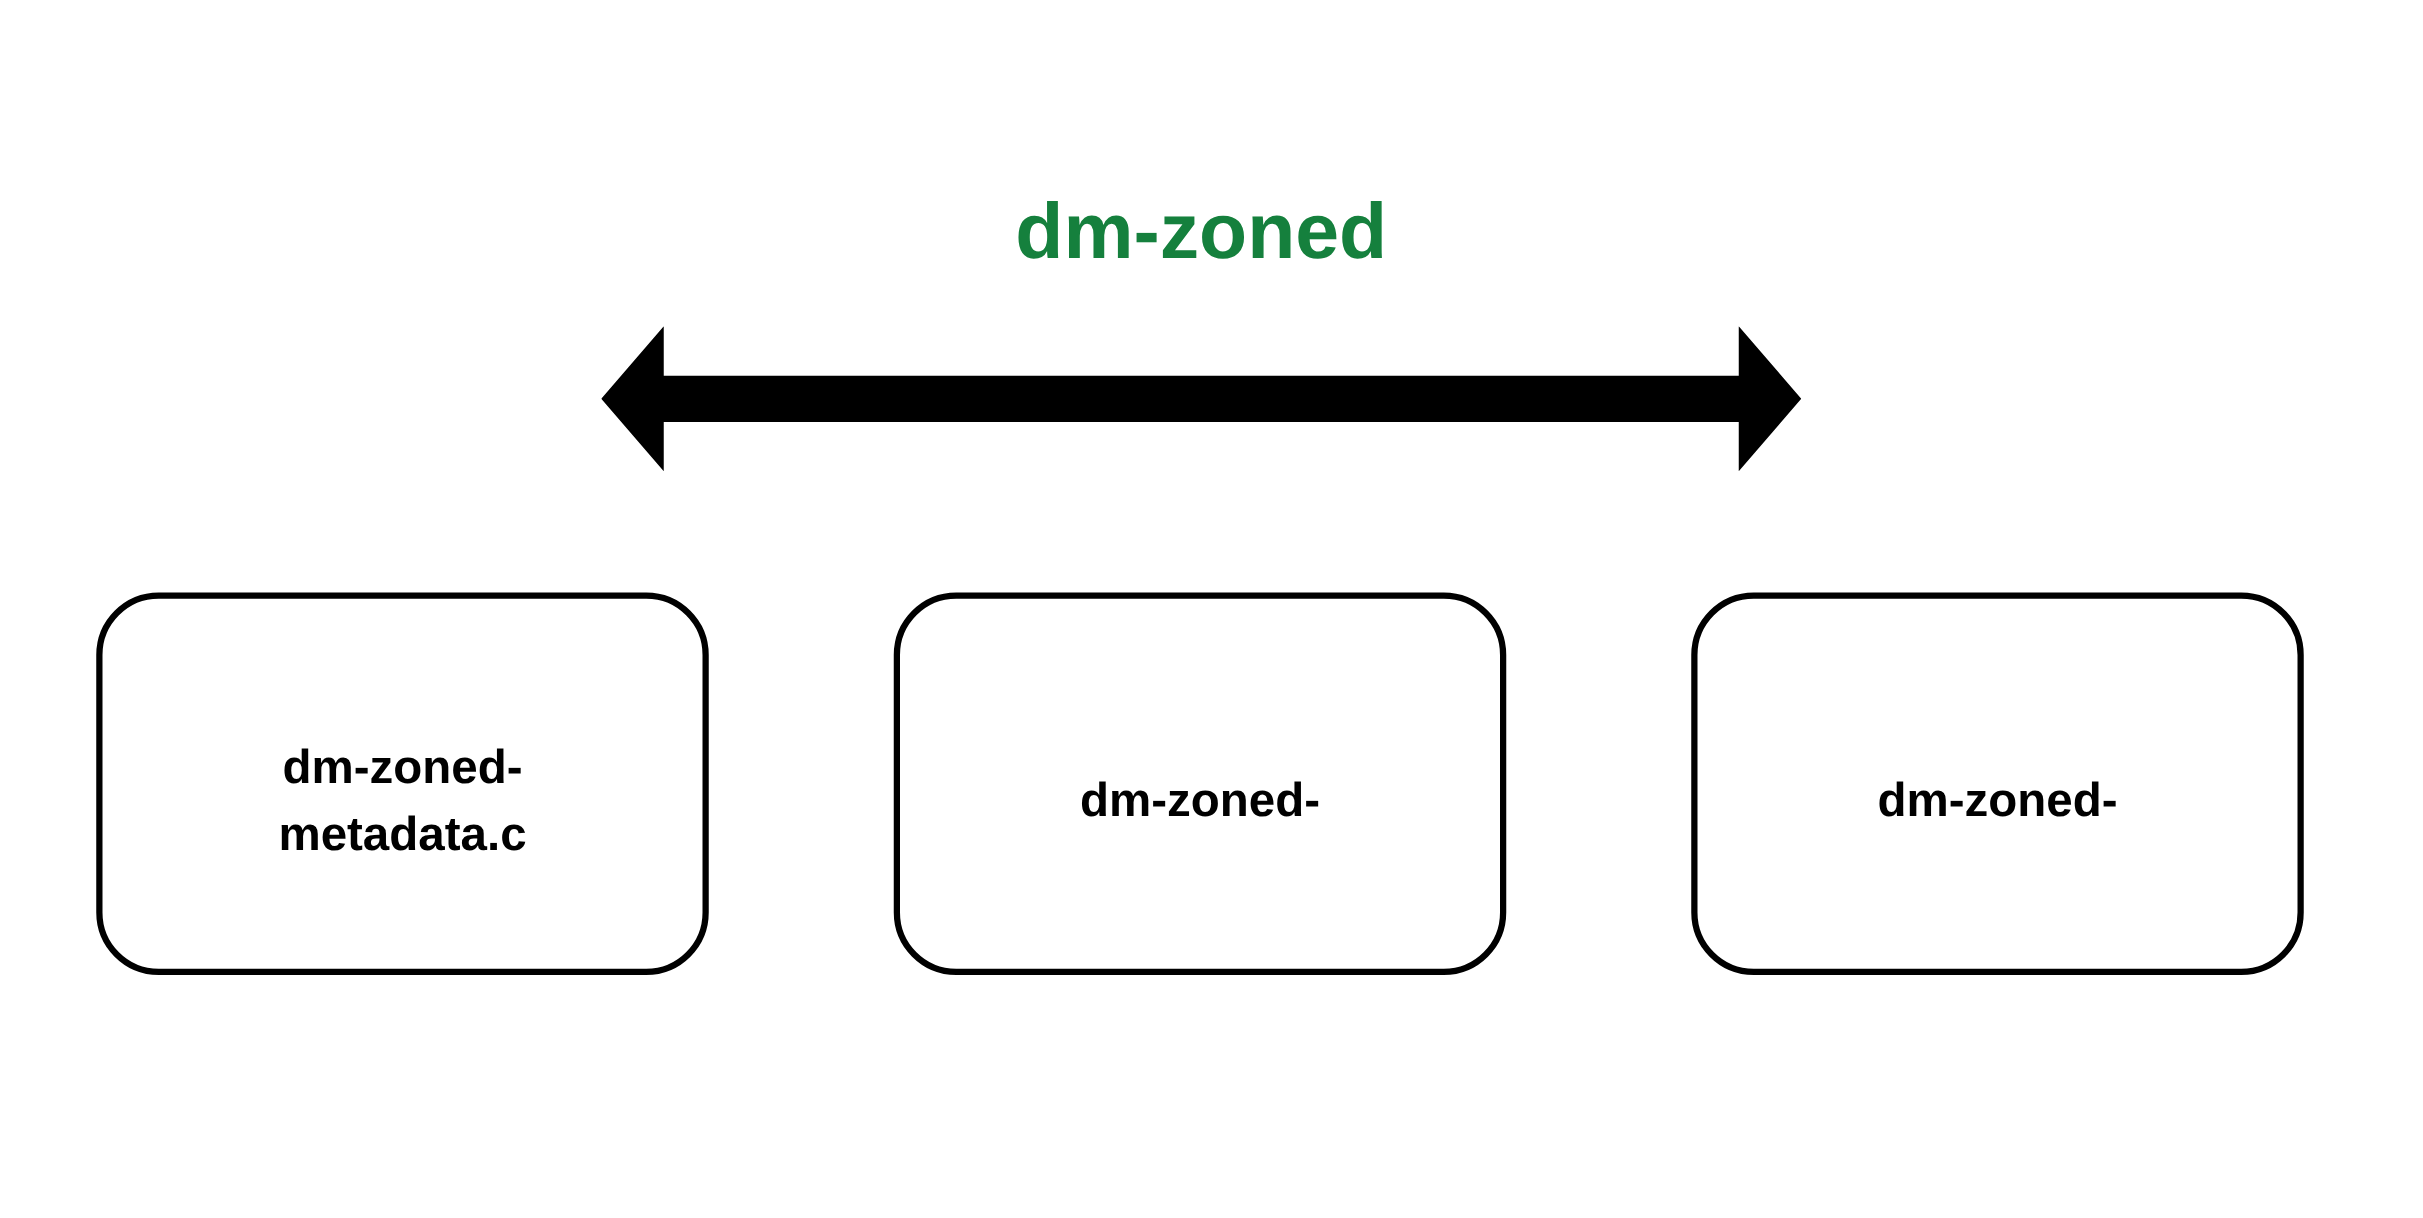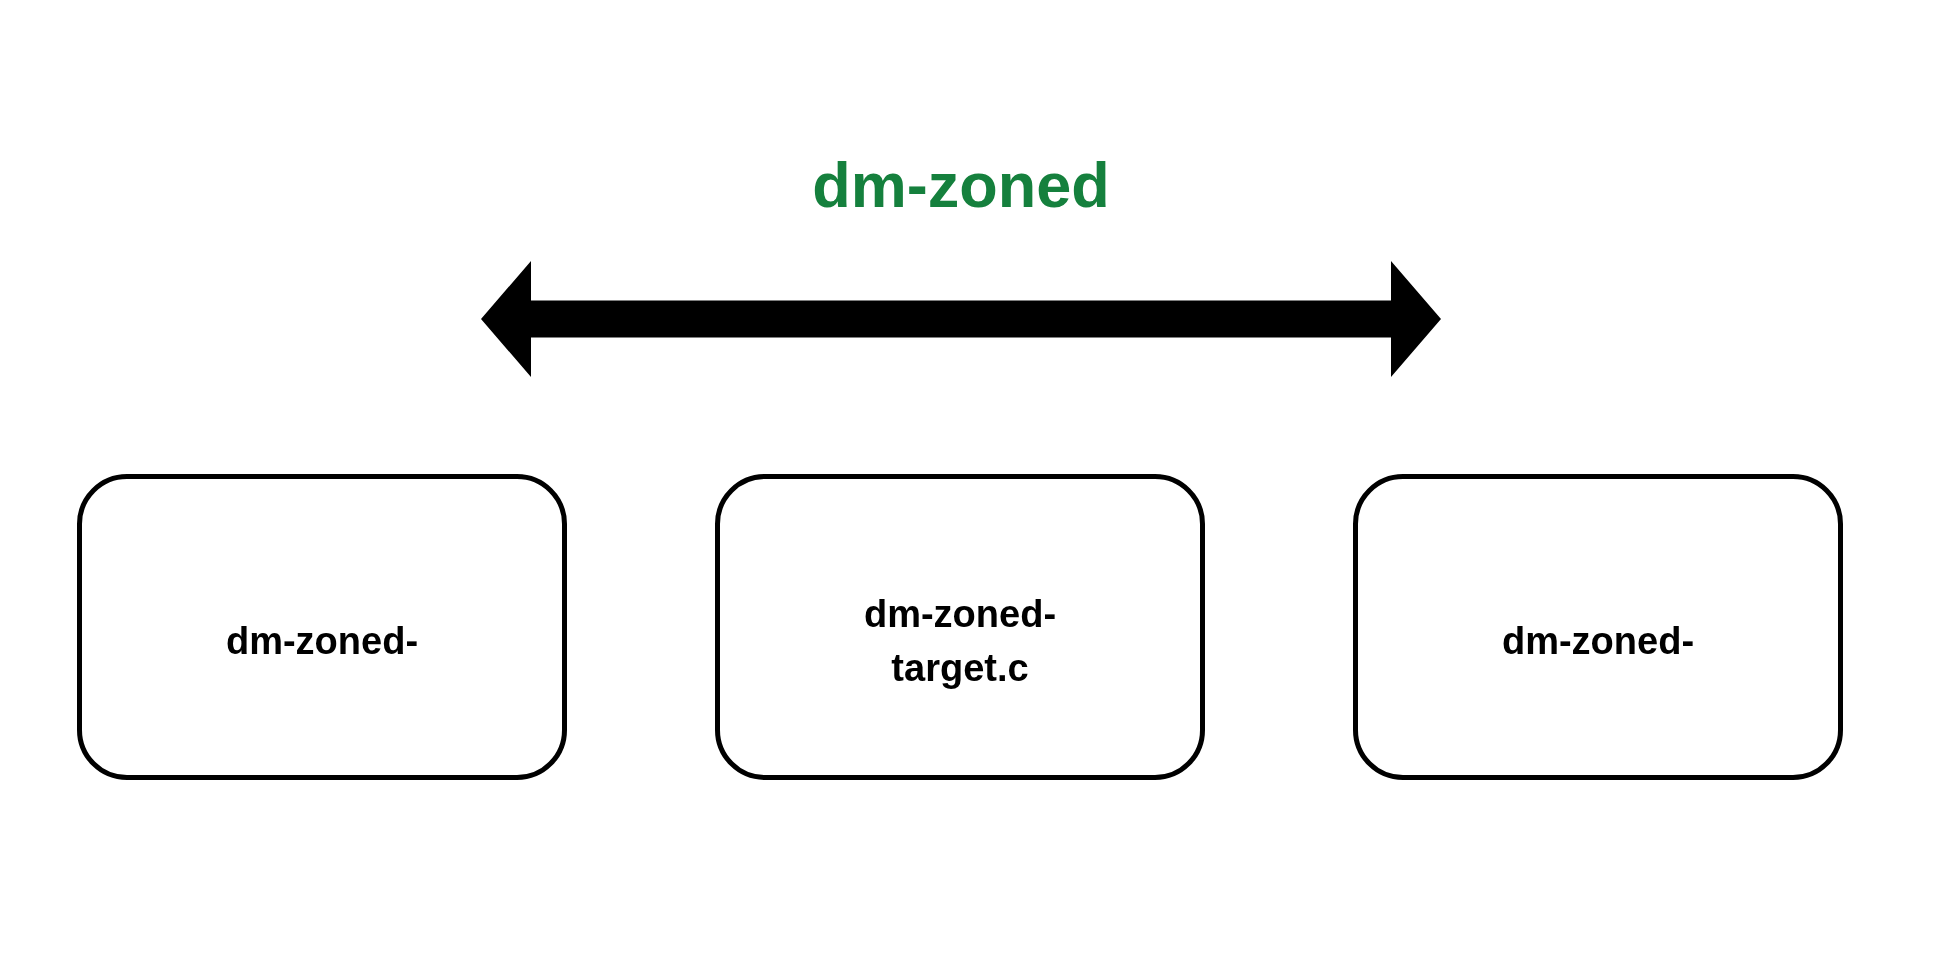--- a/index.html
+++ b/index.html
@@ -72,27 +72,27 @@
 
   <div class="diagram-title">dm-zoned</div>
 
   <svg class="arrow-svg" viewBox="0 0 960 116" xmlns="http://www.w3.org/2000/svg" aria-hidden="true">
     <polygon points="0,58 50,0 50,39.5 910,39.5 910,0 960,58 910,116 910,76.5 50,76.5 50,116" fill="#000000"></polygon>
   </svg>
 
   <div class="node-box box-0">
     <div class="node-label">
       <span class="line">dm-zoned-</span>
+      <span class="line">metadata.c</span>
     </div>
   </div>
 
   <div class="node-box box-1">
     <div class="node-label">
       <span class="line">dm-zoned-</span>
-      <span class="line">target.c</span>
     </div>
   </div>
 
   <div class="node-box box-2">
     <div class="node-label">
       <span class="line">dm-zoned-</span>
     </div>
   </div>
 
 </div>

